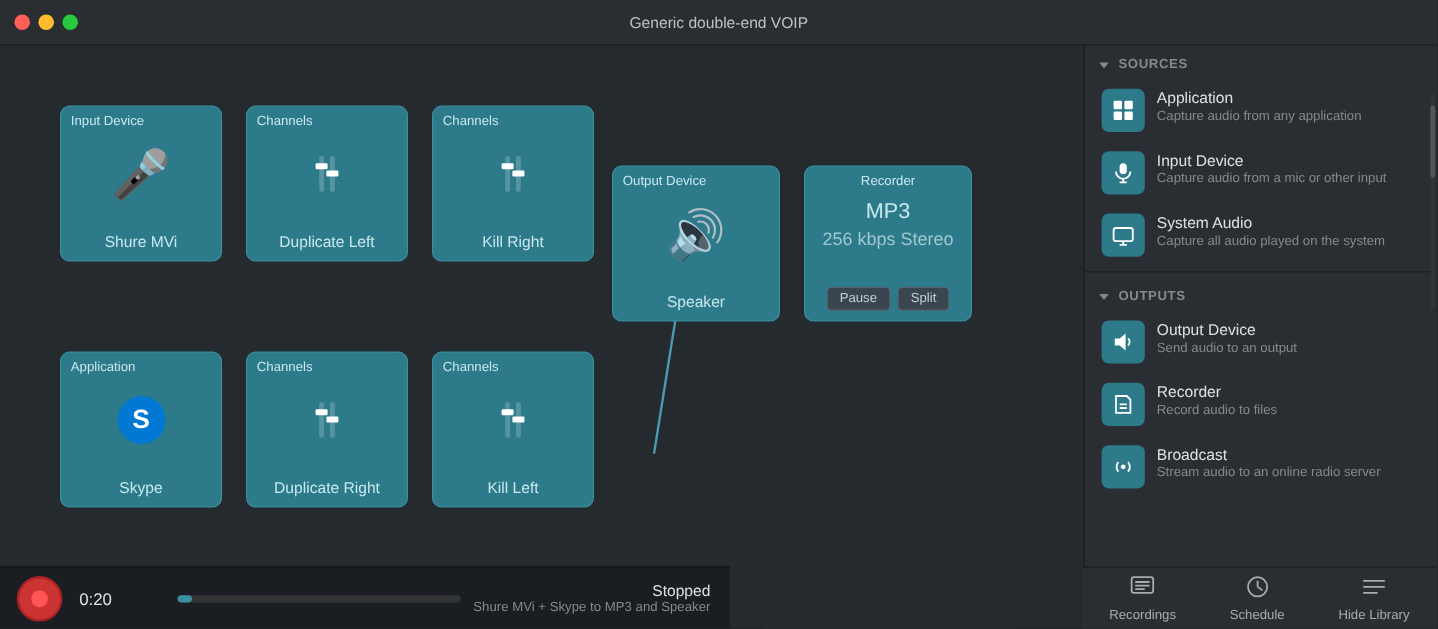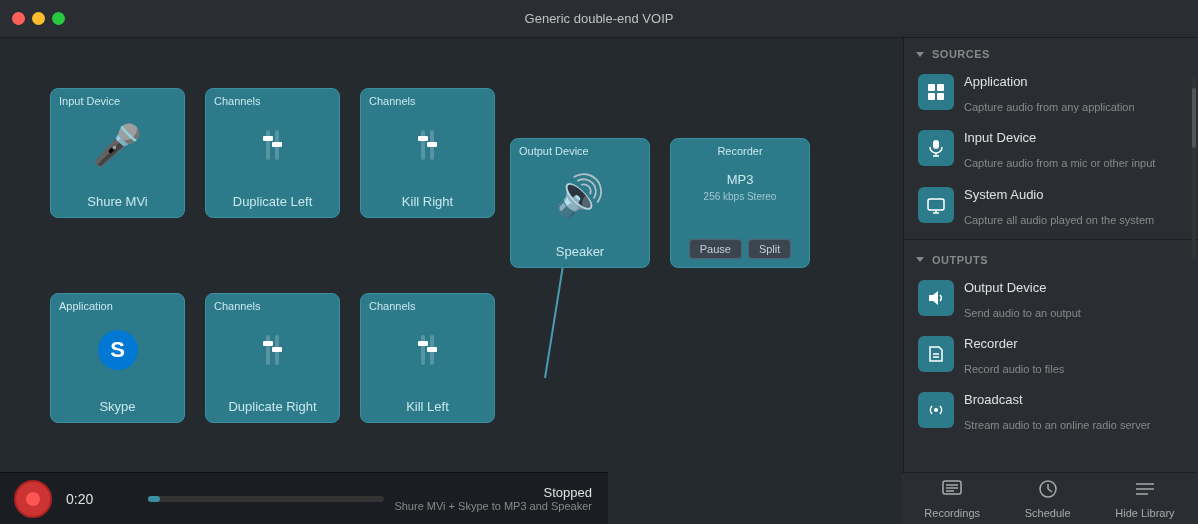--- a/index.html
+++ b/index.html
@@ -120,25 +120,25 @@
       left: 670px;
       top: 100px;
     }
     .recorder-node .node-label {
       align-self: center;
     }
 
     .recorder-info {
       text-align: center;
       color: #c8e8ee;
-      font-size: 13px;
+      font-size: 18px;
       font-weight: 500;
     }
     .recorder-info-sub {
-      font-size: 10px;
+      font-size: 15px;
       color: #a0c8d0;
       margin-top: 2px;
     }
     .recorder-buttons {
       display: flex;
       gap: 6px;
       margin-top: 24px;
       margin-bottom: 8px;
     }
     .rec-btn {
@@ -209,21 +209,21 @@
 
     .sidebar-item-title {
       font-size: 13px;
       color: #e0e0e0;
       font-weight: 500;
     }
 
     .sidebar-item-desc {
       font-size: 11px;
       color: #888;
-      margin-top: 11px;
+      margin-top: 1px;
       line-height: 1.3;
     }
 
     .sidebar-divider {
       height: 1px;
       background: #1a1d21;
       margin: 4px 0;
     }
 
     

